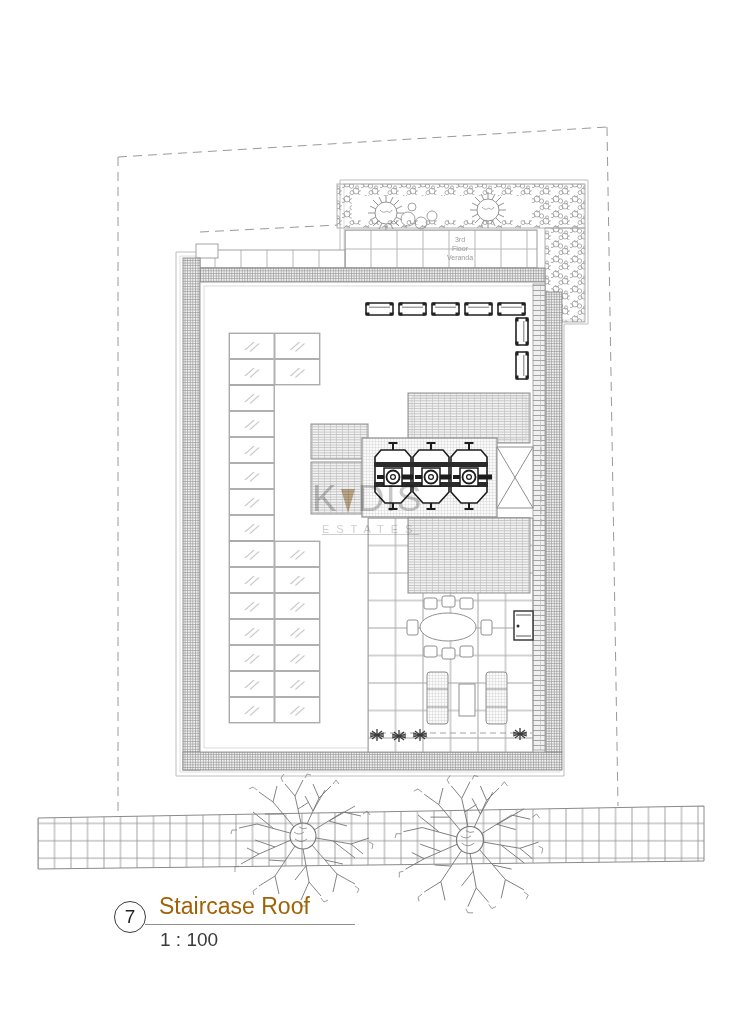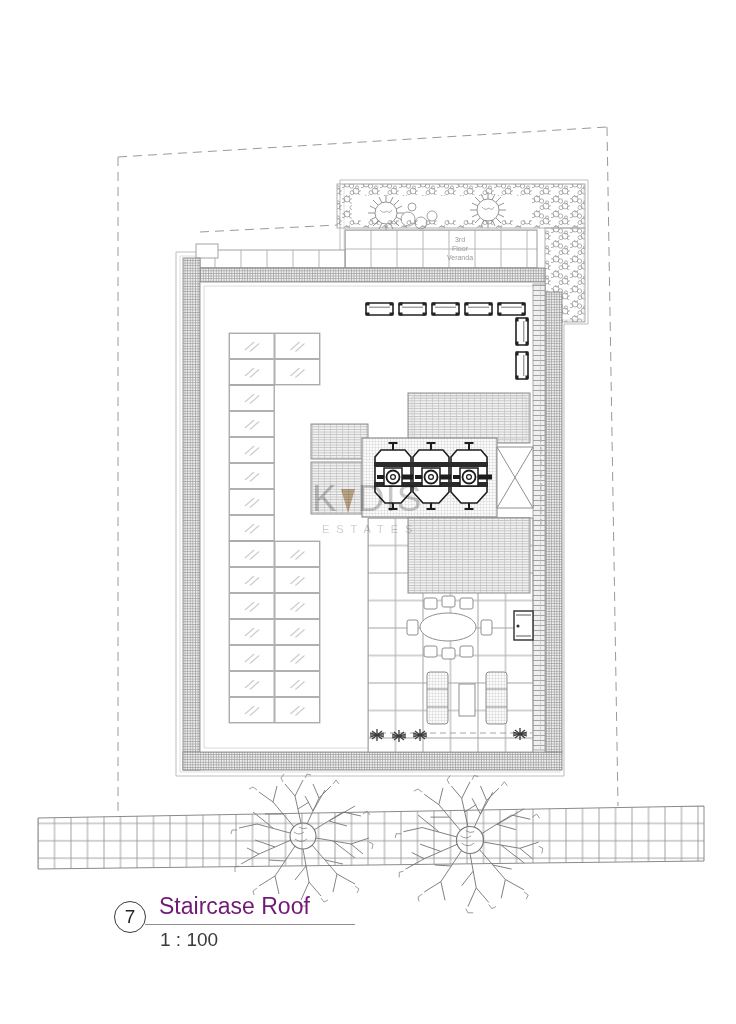--- a/index.html
+++ b/index.html
@@ -6,28 +6,28 @@
   .page{position:relative;width:736px;height:1024px;background:#ffffff;overflow:hidden;
         font-family:"Liberation Sans", sans-serif;}
   .plan-svg{position:absolute;left:0;top:0;z-index:1;}
   .watermark{position:absolute;left:312px;top:480px;z-index:2;mix-blend-mode:multiply;
              text-align:center;pointer-events:none;}
   .watermark .wm-line1{font-size:37px;letter-spacing:1px;color:#c6c6c6;font-weight:400;
              display:flex;align-items:center;justify-content:center;line-height:1;}
   .wm-triangle{display:inline-block;width:0;height:0;border-left:7px solid transparent;
              border-right:7px solid transparent;border-top:24px solid #c9b28f;margin:4px 3px 0 3px;}
   .watermark .wm-line2{font-size:11px;letter-spacing:7px;color:#cfcfcf;margin-top:6px;
-             padding-left:7px;}
+             padding-left:7px;text-decoration:underline;}
   .veranda-label{position:absolute;left:425px;top:236px;width:70px;z-index:3;
              font-size:7px;line-height:1.25;color:#9a9a9a;text-align:center;white-space:pre-line;}
   .title-block{position:absolute;left:112px;top:893px;z-index:3;}
   .tb-circle{position:absolute;left:2px;top:8px;width:30px;height:30px;border:1.6px solid #3c3c3c;
              border-radius:50%;display:flex;align-items:center;justify-content:center;
              font-size:19px;color:#222;background:transparent;}
-  .tb-title{position:absolute;left:47px;top:0;font-size:23px;color:#701a75;white-space:nowrap;}
+  .tb-title{position:absolute;left:47px;top:0;font-size:23px;color:#a16207;white-space:nowrap;}
   .tb-rule{position:absolute;left:33px;top:31px;width:210px;height:0;border-top:1.6px solid #8f8f8f;}
   .tb-scale{position:absolute;left:48px;top:36px;font-size:19px;color:#3a3a3a;white-space:nowrap;}
 </style>
 </head>
 <body>
 
 <div class="page">
 
 <svg class="plan-svg" width="736" height="1024" viewBox="0 0 736 1024">
   <defs>

